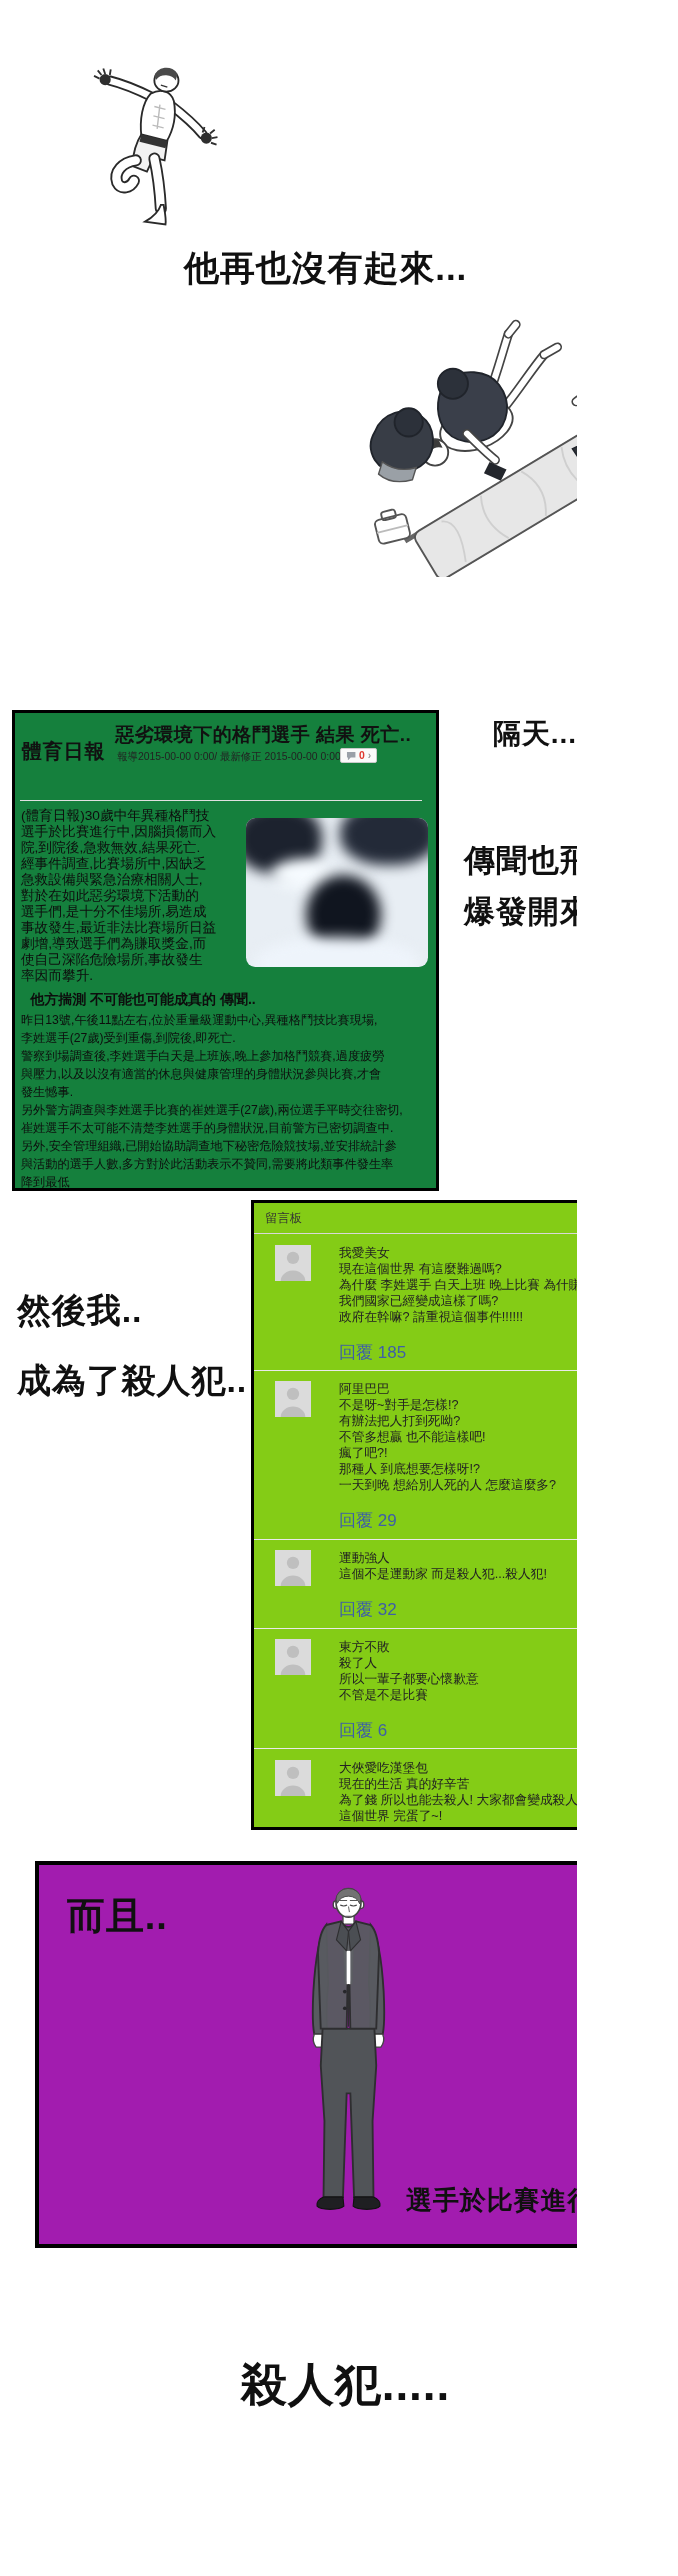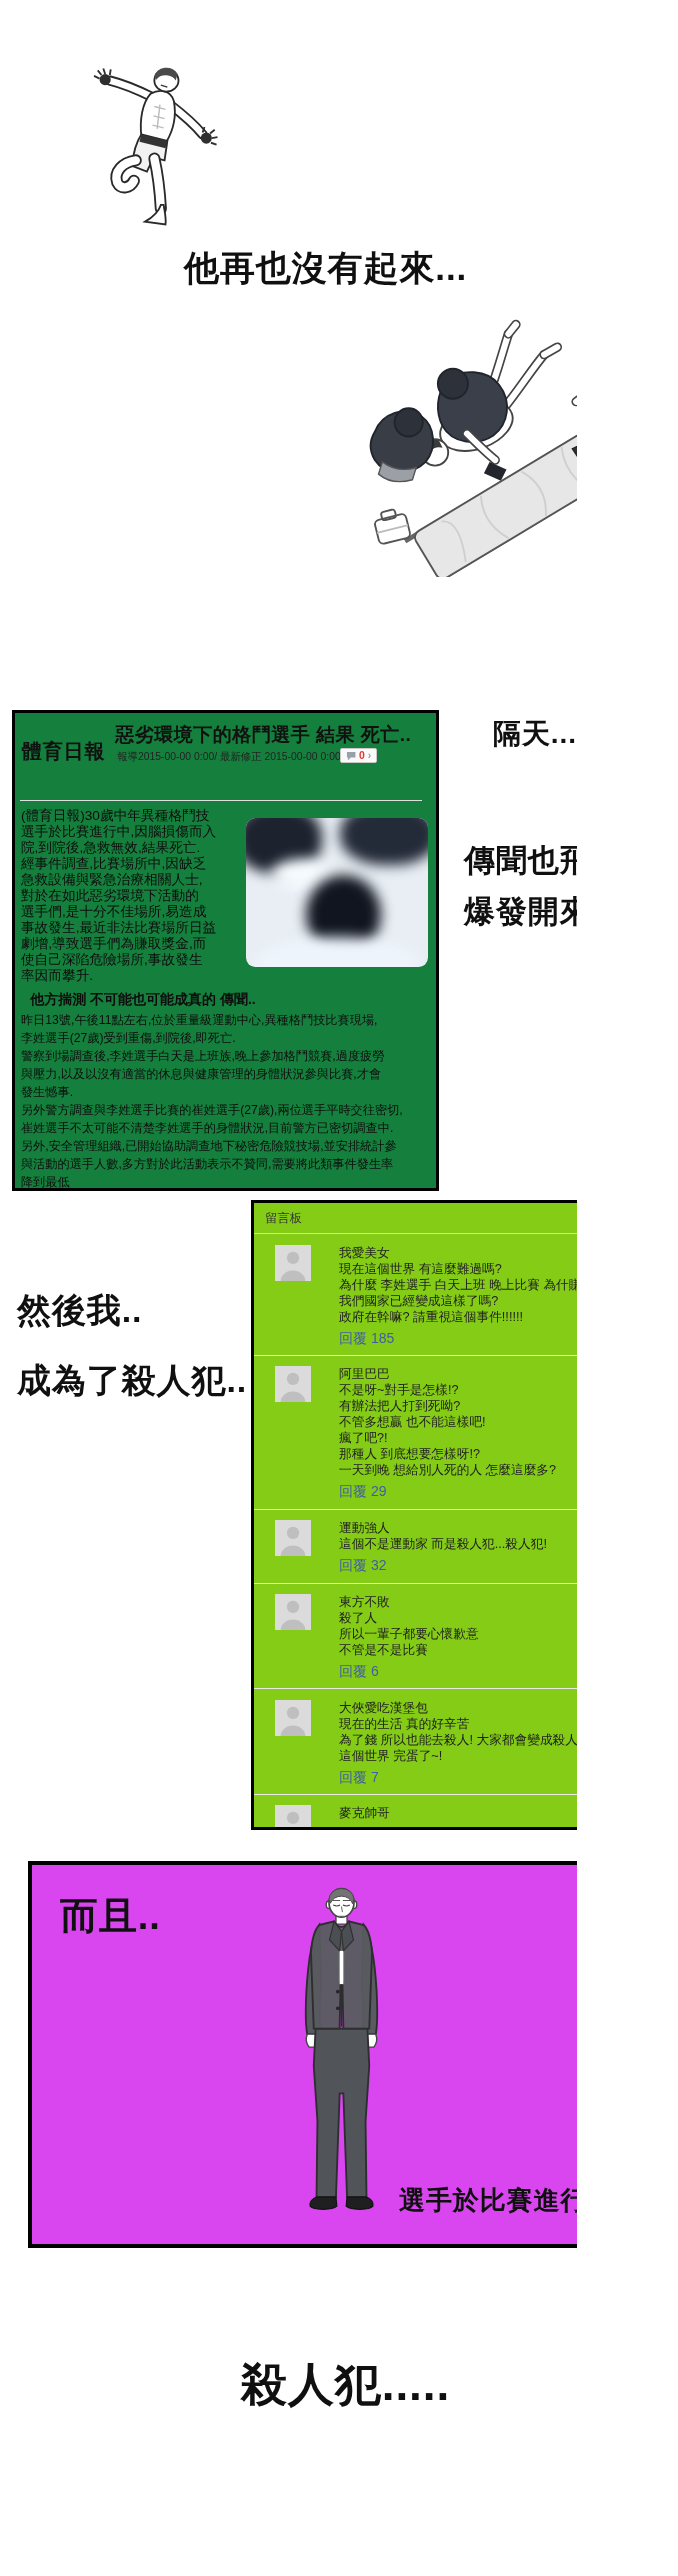--- a/index.html
+++ b/index.html
@@ -30,24 +30,24 @@
   .b4{left:26px;top:41px;width:60px;height:30px;border-radius:50%;background:#f6fbff;}
   .b5{left:7.5px;bottom:-21px;width:166px;height:51px;border-radius:50%;background:#eef4fb;}
 
   
   .board{left:251px;top:1200px;width:406px;height:624px;border:3.8px solid #000;background:#84cc16;overflow:hidden;}
   .board-head{padding:6.6px 11.3px;font-size:12.2px;color:#333;border-bottom:0.9px solid #d8d8d8;}
   .comment{display:flex;gap:28px;padding:10.4px 17px 10.4px 21px;border-bottom:0.9px solid #e9e9e9;}
   .avatar{flex:0 0 36px;width:36px;height:36px;}
   .c-body{font-size:12.7px;line-height:16px;color:#222;}
   .c-text{white-space:pre;}
-  .c-reply{margin-top:6px;font-size:14px;color:#3e5fa8;height:14px;line-height:14px;}
+  .c-reply{margin-top:21px;font-size:17px;color:#3e5fa8;height:14px;line-height:14px;}
 
   
-  .final-panel{left:28px;top:1861px;width:620px;height:379px;border:4.7px solid #000;background:#d946ef;overflow:hidden;}
+  .final-panel{left:35px;top:1861px;width:620px;height:379px;border:4.7px solid #000;background:#a21caf;overflow:hidden;}
 
   svg .limb-o{stroke:#2a2a2a;stroke-width:11;fill:none;stroke-linecap:round;}
   svg .limb-i{stroke:#fff;stroke-width:7;fill:none;stroke-linecap:round;}
   svg .limb-o2{stroke:#2a2a2a;stroke-width:13;fill:none;stroke-linecap:round;}
   svg .limb-i2{stroke:#fff;stroke-width:9;fill:none;stroke-linecap:round;}
   svg .lo{stroke:#444;stroke-width:10;fill:none;stroke-linecap:round;}
   svg .li{stroke:#fff;stroke-width:6.5;fill:none;stroke-linecap:round;}
 </style>
 </head>
 <body>

